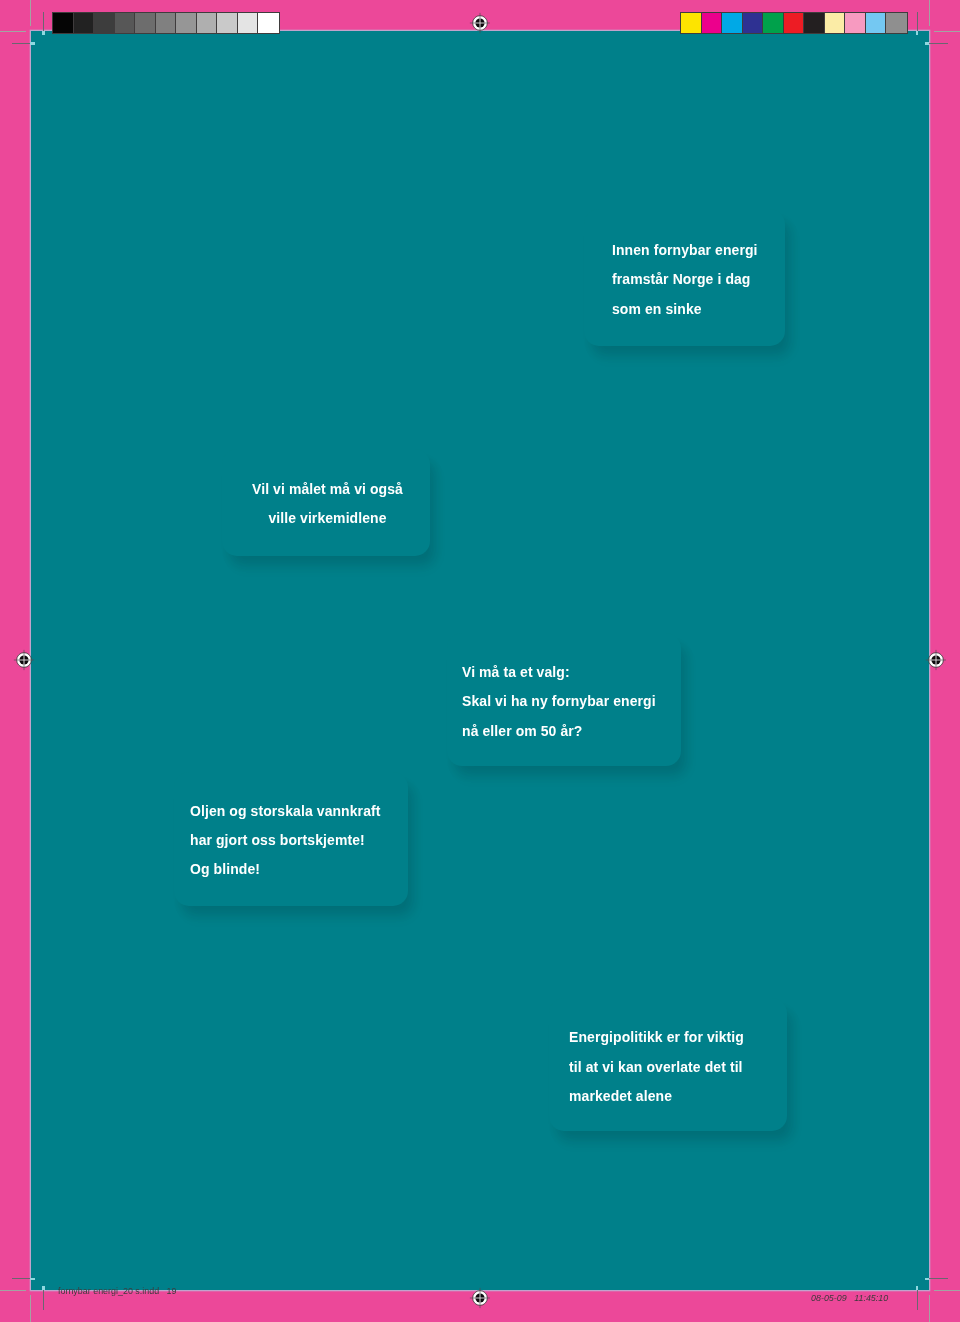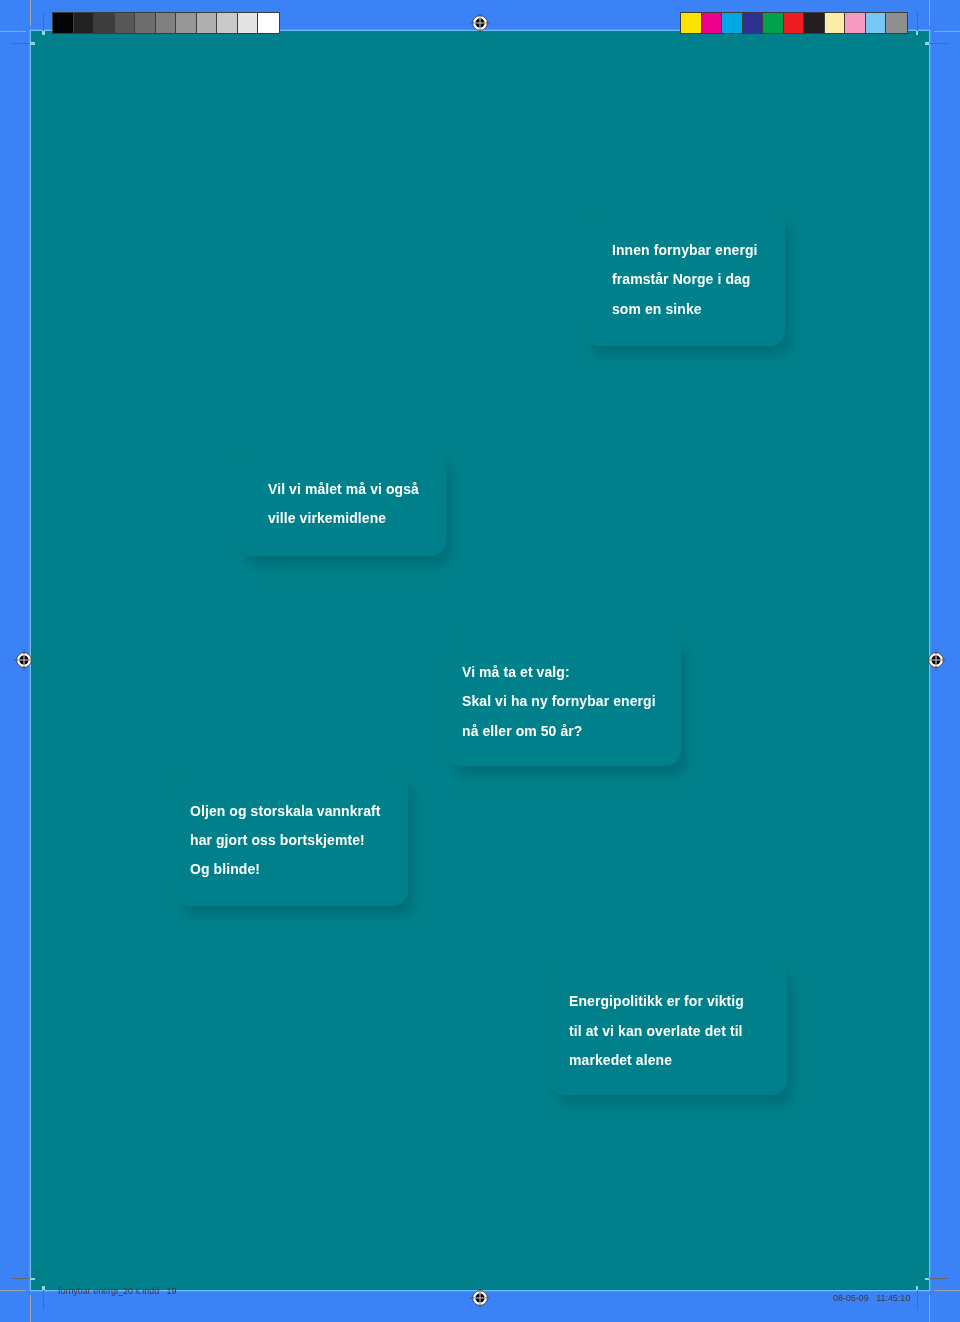--- a/index.html
+++ b/index.html
@@ -1,19 +1,19 @@
 <!DOCTYPE html>
 <html><head>
 <meta charset="utf-8">
 <title>fornybar energi_20 s.indd   19</title>
 <style>
   html,body{margin:0;padding:0;background:#ffffff;}
   body{width:960px;height:1322px;overflow:hidden;
        font-family:"Liberation Sans",sans-serif;}
-  #page{position:relative;width:960px;height:1322px;background:#3b82f6;}
+  #page{position:relative;width:960px;height:1322px;background:#ec4899;}
 
   
   .cmark{position:absolute;background:#a3a3a3;}
   .bmark{position:absolute;background:#6a6670;}
   .kmark{position:absolute;background:#8fd8e0;filter:blur(.65px);}
 
   
   .bar{position:absolute;display:flex;border:1px solid #3f3c3d;box-sizing:border-box;}
   .bar i{display:block;height:100%;box-sizing:border-box;border-right:1px solid #3f3c3d;}
   .bar i:last-child{border-right:0;}
@@ -45,21 +45,21 @@
 
   <div id="bubbles">
       <div class="bubble" style="left: 584px; top: 208.5px; width: 200.5px; height: 137px;">
         <div class="bd"></div>
         <div class="tx" style="left: 28.05px; top: 26.75px;">
           <div>Innen fornybar energi</div>
           <div>framstår Norge i dag</div>
           <div>som en sinke</div>
         </div>
       </div>
-      <div class="bubble" style="left: 238px; top: 449px; width: 207.5px; height: 107px;">
+      <div class="bubble" style="left: 222px; top: 449px; width: 207.5px; height: 107px; text-align: center;">
         <div class="bd"></div>
         <div class="tx" style="left: 30.15px; top: 24.75px;">
           <div>Vil vi målet må vi også</div>
           <div>ville virkemidlene</div>
         </div>
       </div>
       <div class="bubble" style="left: 447px; top: 633px; width: 233.5px; height: 133px;">
         <div class="bd"></div>
         <div class="tx" style="left: 14.85px; top: 24.15px;">
           <div>Vi må ta et valg:</div>
@@ -68,21 +68,21 @@
         </div>
       </div>
       <div class="bubble" style="left: 174px; top: 772px; width: 234px; height: 133.5px;">
         <div class="bd"></div>
         <div class="tx" style="left: 15.65px; top: 23.85px;">
           <div>Oljen og storskala vannkraft</div>
           <div>har gjort oss bortskjemte!</div>
           <div>Og blinde!</div>
         </div>
       </div>
-      <div class="bubble" style="left: 549px; top: 962px; width: 238px; height: 132.5px;">
+      <div class="bubble" style="left: 549px; top: 998px; width: 238px; height: 132.5px;">
         <div class="bd"></div>
         <div class="tx" style="left: 20.35px; top: 24.35px;">
           <div>Energipolitikk er for viktig</div>
           <div>til at vi kan overlate det til</div>
           <div>markedet alene</div>
         </div>
       </div>
     </div>
 
   <div id="marks">
@@ -165,15 +165,15 @@
       <i style="background: rgb(0, 161, 75); width: 9.09091%;"></i>
       <i style="background: rgb(237, 28, 36); width: 9.09091%;"></i>
       <i style="background: rgb(35, 31, 32); width: 9.09091%;"></i>
       <i style="background: rgb(251, 236, 166); width: 9.09091%;"></i>
       <i style="background: rgb(247, 154, 192); width: 9.09091%;"></i>
       <i style="background: rgb(116, 200, 242); width: 9.09091%;"></i>
       <i style="background: rgb(143, 143, 143); width: 9.09091%;"></i>
     </div>
 
   <div class="foot" style="left:58px;top:1287px;">fornybar energi_20 s.indd   19</div>
-  <div class="foot" style="left:833px;top:1293.8px;">08-05-09   11:45:10</div>
+  <div class="foot" style="left:811px;top:1293.8px;font-style:italic;">08-05-09   11:45:10</div>
 
 </div>
 
 </body></html>

